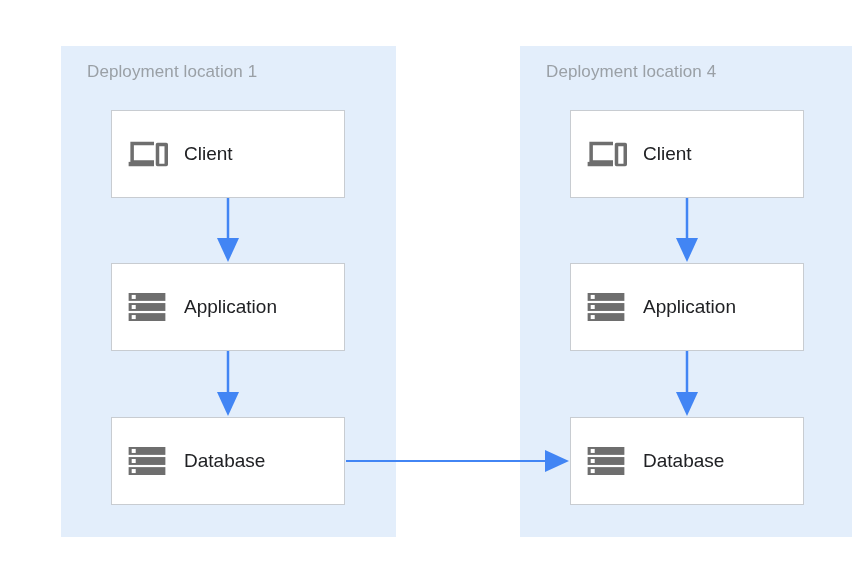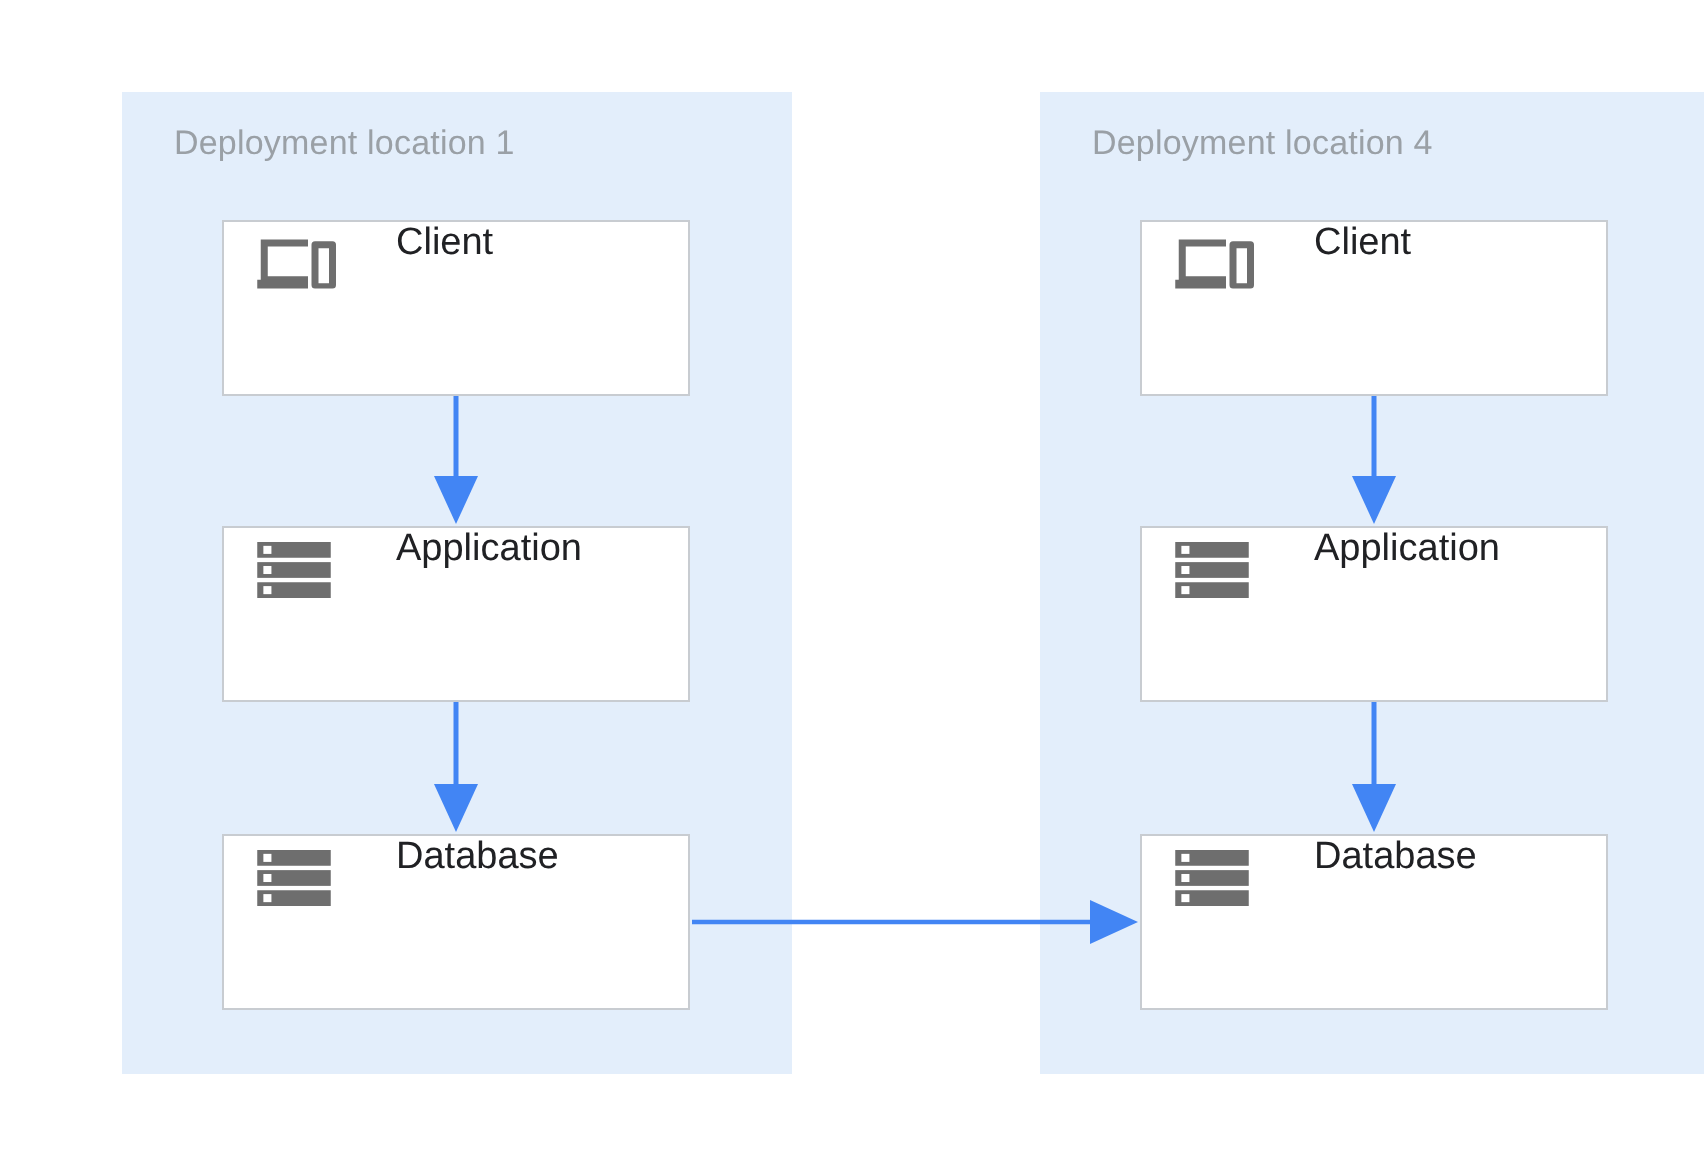--- a/index.html
+++ b/index.html
@@ -31,21 +31,21 @@
     color: #9aa0a6;
     letter-spacing: 0.1px;
     white-space: nowrap;
   }
   .node {
     position: absolute;
     background: #ffffff;
     border: 1px solid #c8ccd1;
     box-sizing: border-box;
     display: flex;
-    gap: 14px;
+    align-items: center;
   }
   .node-icon {
     width: 42px;
     height: 42px;
     margin-left: 14px;
     flex: 0 0 auto;
     display: block;
   }
   .node-label {
     margin-left: 16px;

